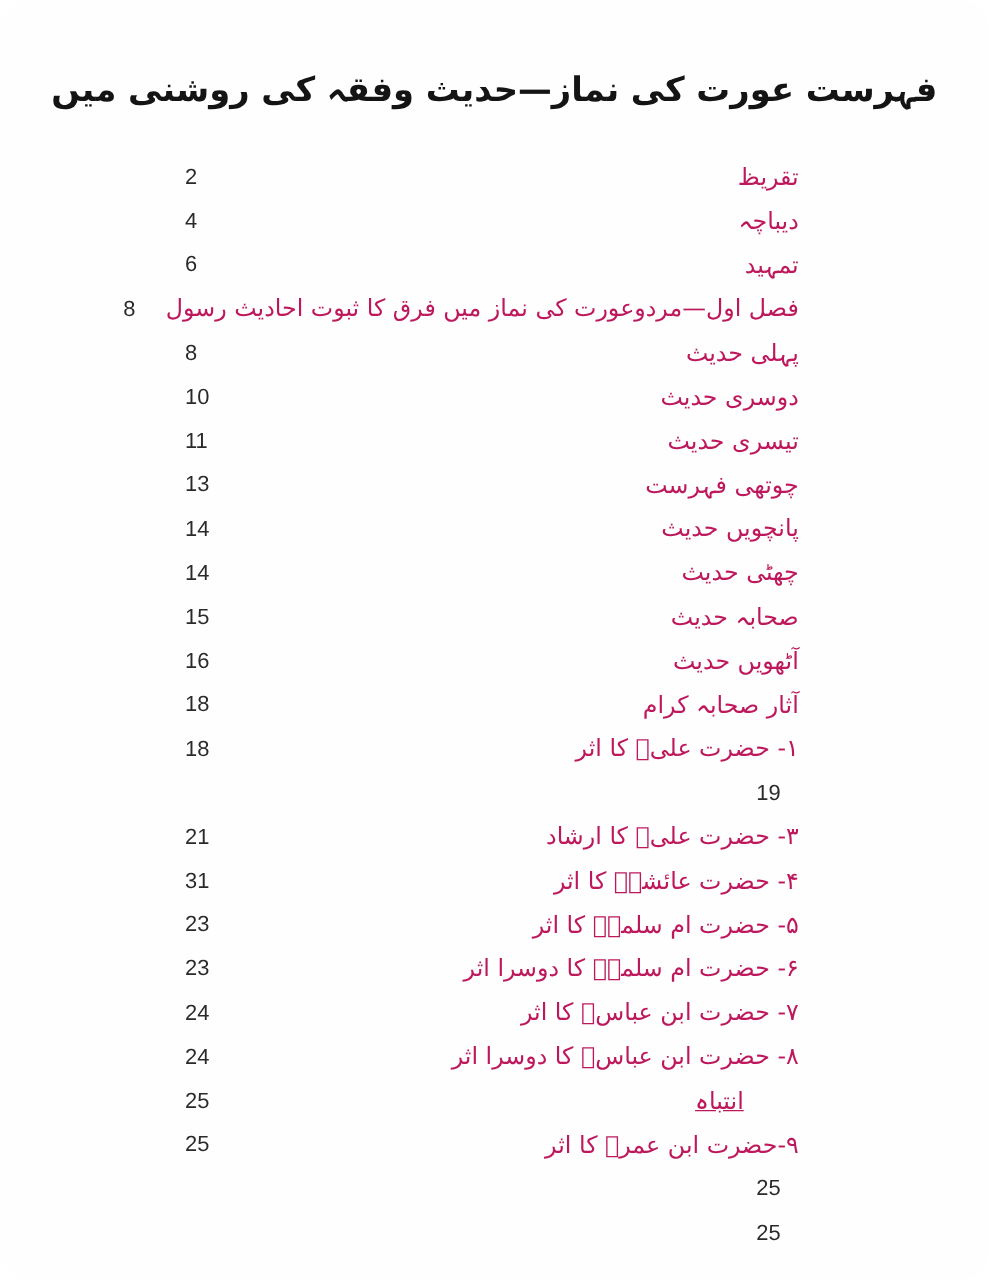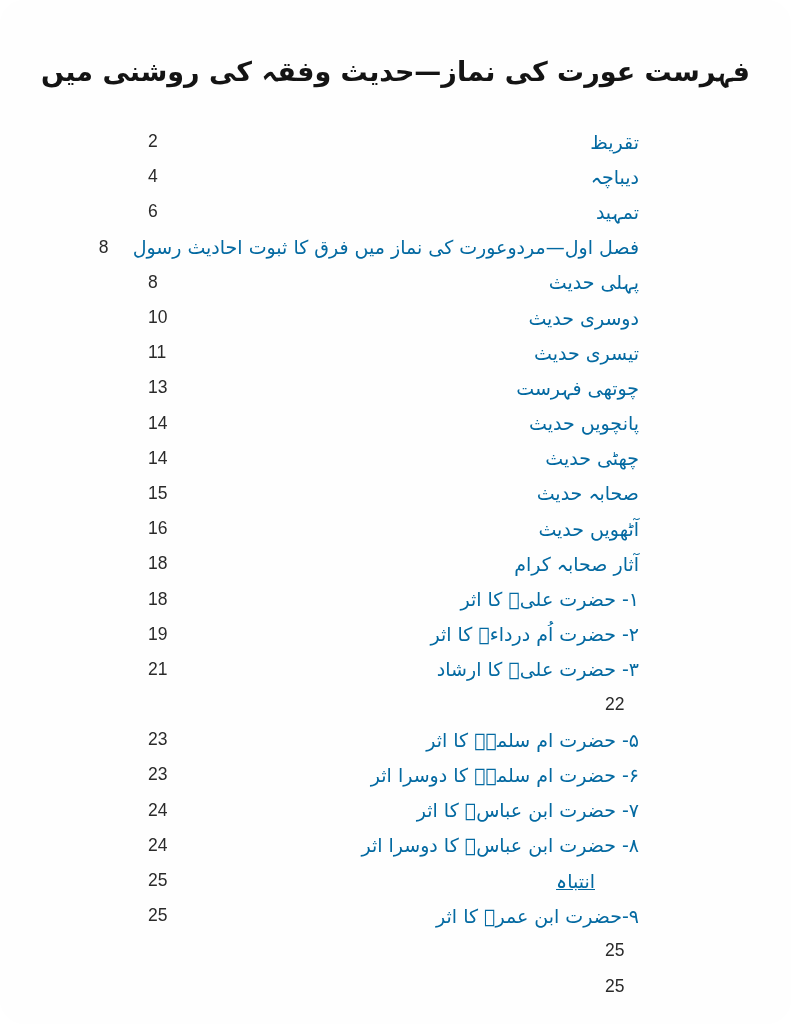--- a/index.html
+++ b/index.html
@@ -44,21 +44,21 @@
   .toc-row {
     direction: rtl;
     display: flex;
     justify-content: space-between;
     align-items: center;
     height: 35.2px;
   }
   .toc-label {
     font-family: "DejaVu Sans", sans-serif;
     font-size: 19px;
-    color: #0369a1;
+    color: #be185d;
     white-space: nowrap;
   }
   .toc-row.indent-1 .toc-label {
     padding-right: 44px; 
     text-decoration: underline;
   }
   .toc-page-num {
     direction: ltr;
     font-family: "Liberation Sans", sans-serif;
     font-size: 17.5px;
@@ -138,31 +138,31 @@
     <span class="toc-label">آثار صحابہ کرام</span>
     <span class="toc-page-num">18</span>
   </div>
 
   <div class="toc-row indent-0">
     <span class="toc-label">۱- حضرت علیؓ کا اثر</span>
     <span class="toc-page-num">18</span>
   </div>
 
   <div class="toc-row indent-0">
-    <span class="toc-label">۲- حضرت اُم درداءؓ کا اثر</span>
     <span class="toc-page-num">19</span>
   </div>
 
   <div class="toc-row indent-0">
     <span class="toc-label">۳- حضرت علیؓ کا ارشاد</span>
     <span class="toc-page-num">21</span>
   </div>
 
   <div class="toc-row indent-0">
-    <span class="toc-page-num">22</span>
+    <span class="toc-label">۴- حضرت عائشہؓ کا اثر</span>
+    <span class="toc-page-num">31</span>
   </div>
 
   <div class="toc-row indent-0">
     <span class="toc-label">۵- حضرت ام سلمہؓ کا اثر</span>
     <span class="toc-page-num">23</span>
   </div>
 
   <div class="toc-row indent-0">
     <span class="toc-label">۶- حضرت ام سلمہؓ کا دوسرا اثر</span>
     <span class="toc-page-num">23</span>

